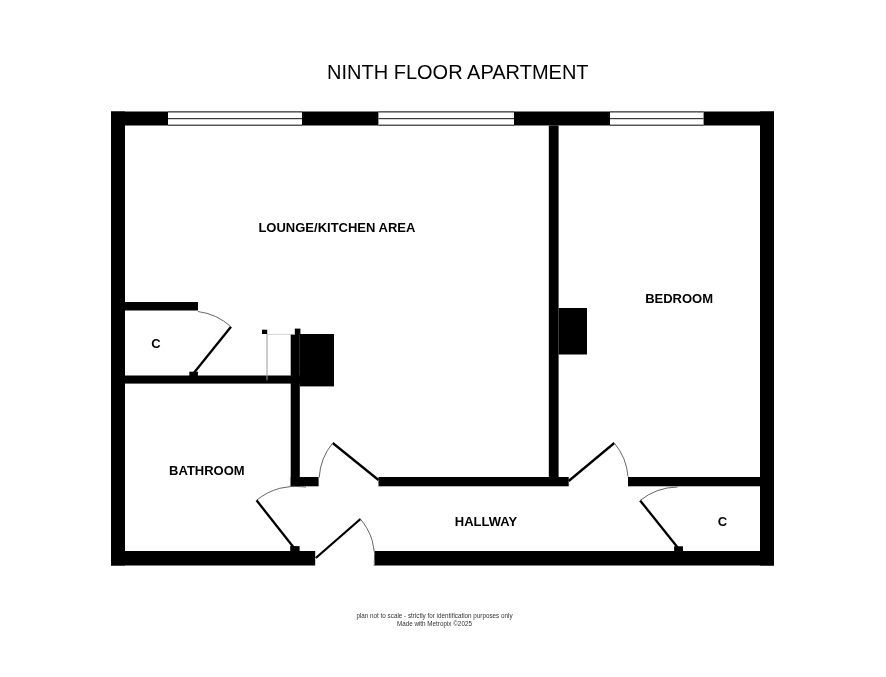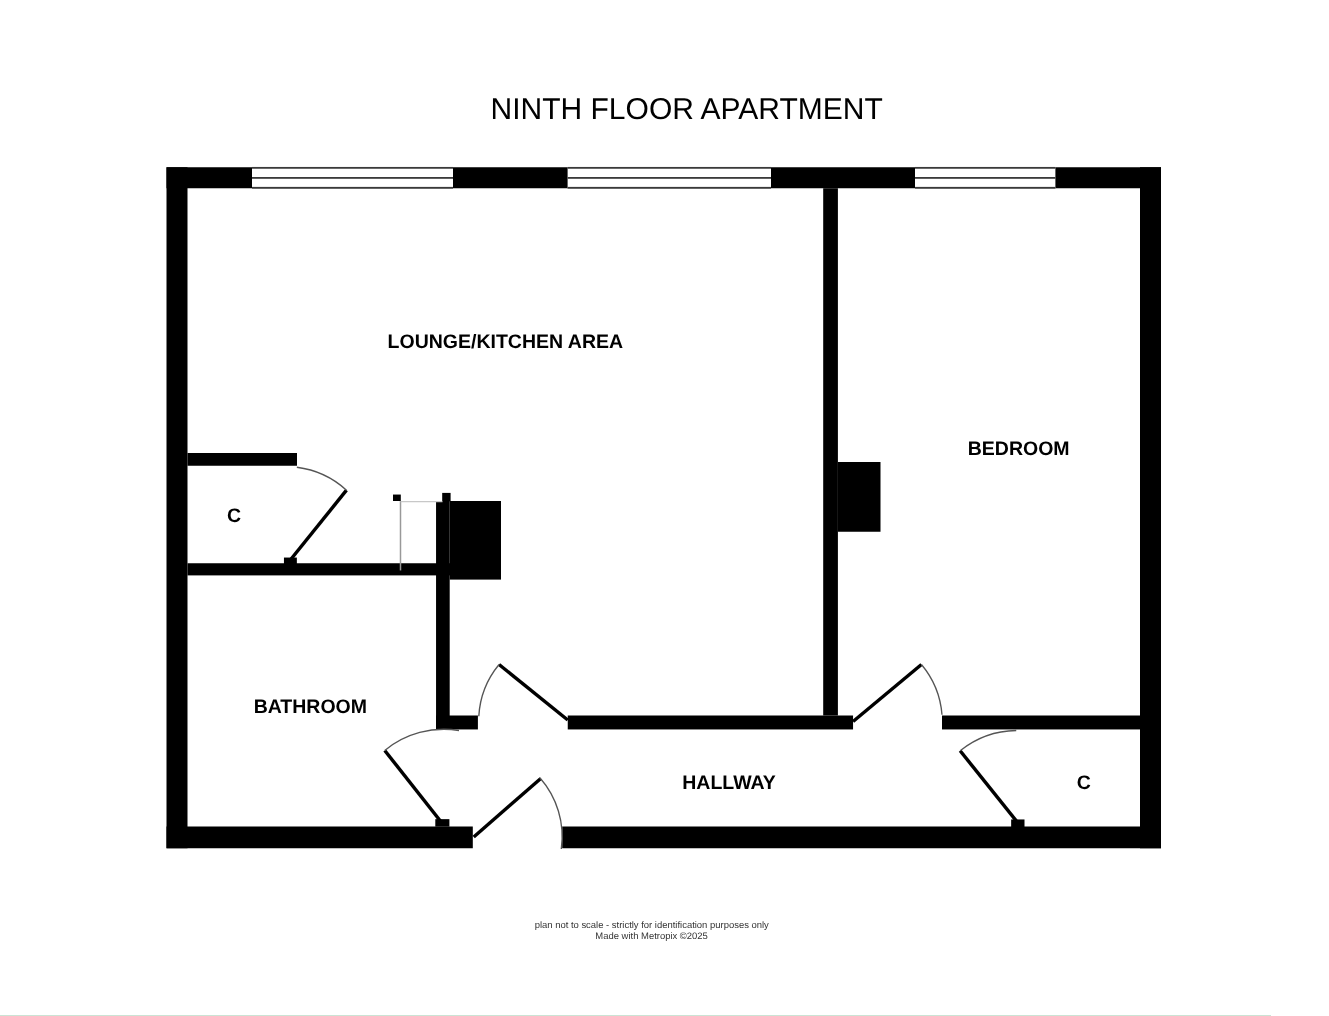--- a/index.html
+++ b/index.html
@@ -1,17 +1,17 @@
 <!DOCTYPE html>
 <html><head>
 <meta charset="utf-8">
 <title>Ninth Floor Apartment</title>
 <style>
   html,body{margin:0;padding:0;background:#ffffff;}
-  .page{width:886px;height:677px;position:relative;background:#15803d;overflow:hidden;}
+  .page{width:886px;height:677px;position:relative;background:#c4b5fd;overflow:hidden;}
   text{font-family:"Liberation Sans", sans-serif;}
 </style>
 </head>
 <body>
 <div class="page">
 <svg width="886" height="677" viewBox="0 0 886 677" xmlns="http://www.w3.org/2000/svg">
 
   <rect x="0" y="0" width="886" height="677" fill="#ffffff"></rect>
 
   <text x="457.8" y="79.2" font-size="20" fill="#000000" text-anchor="middle">NINTH FLOOR APARTMENT</text>

